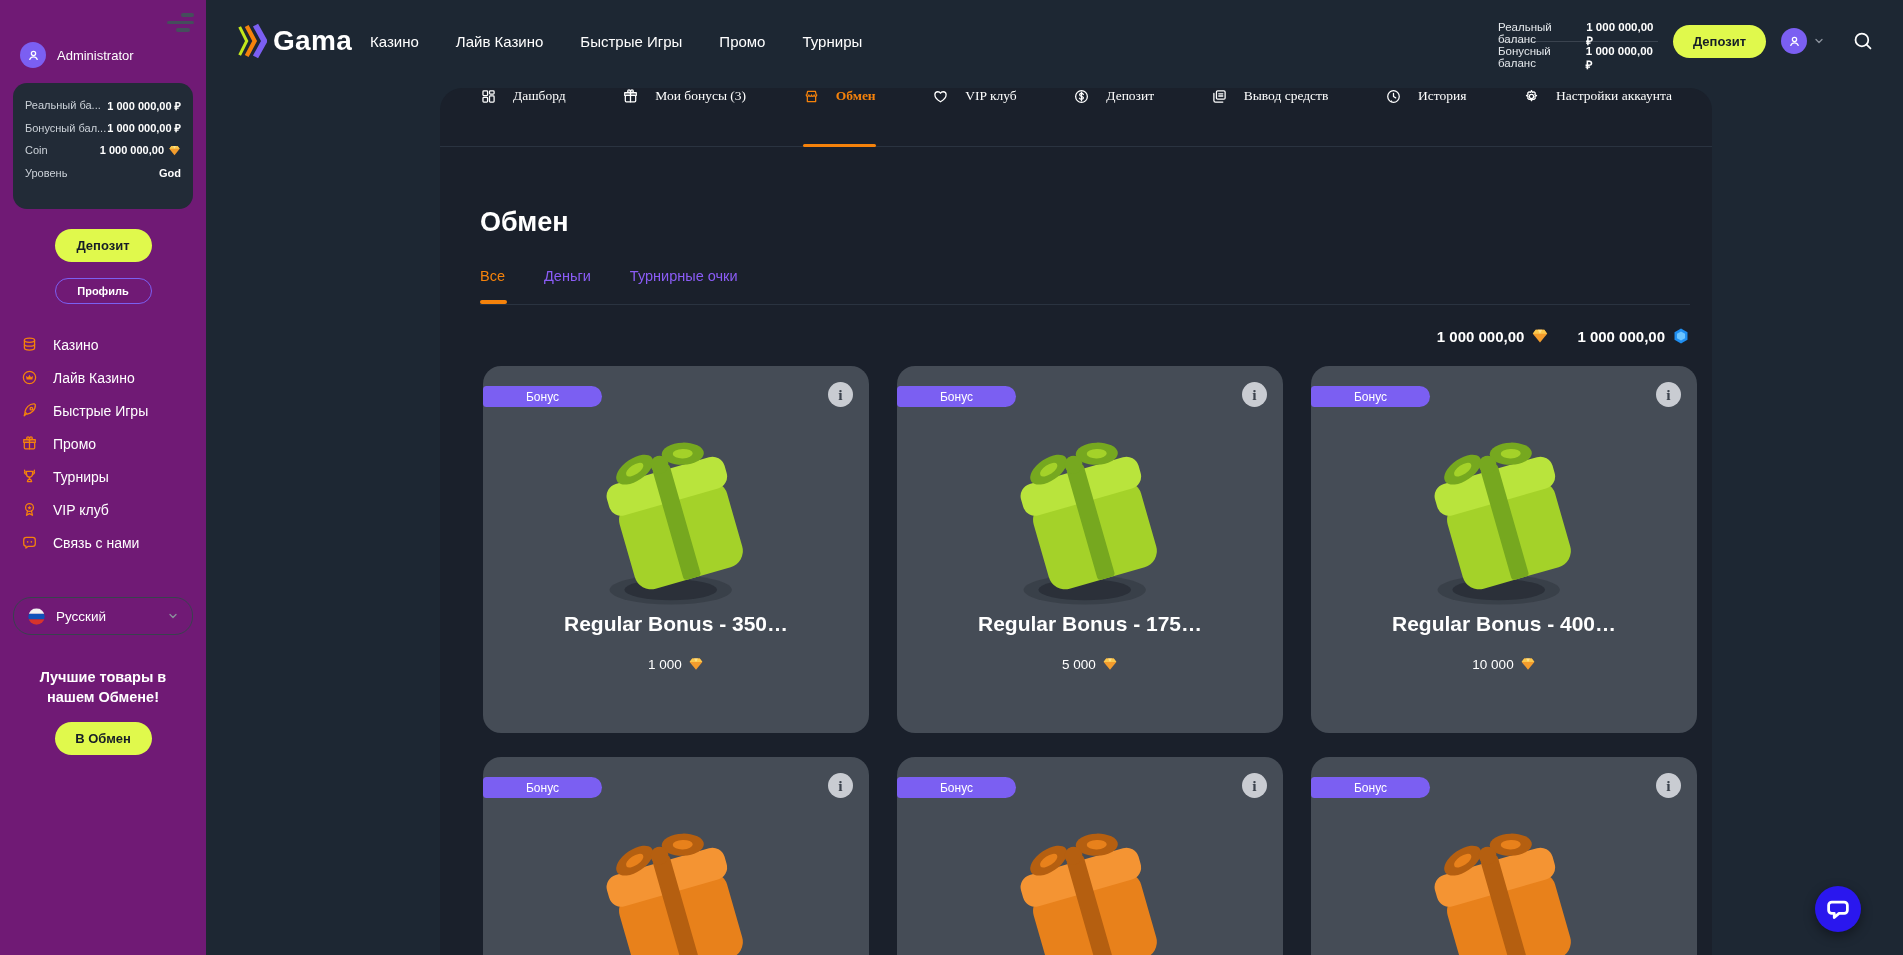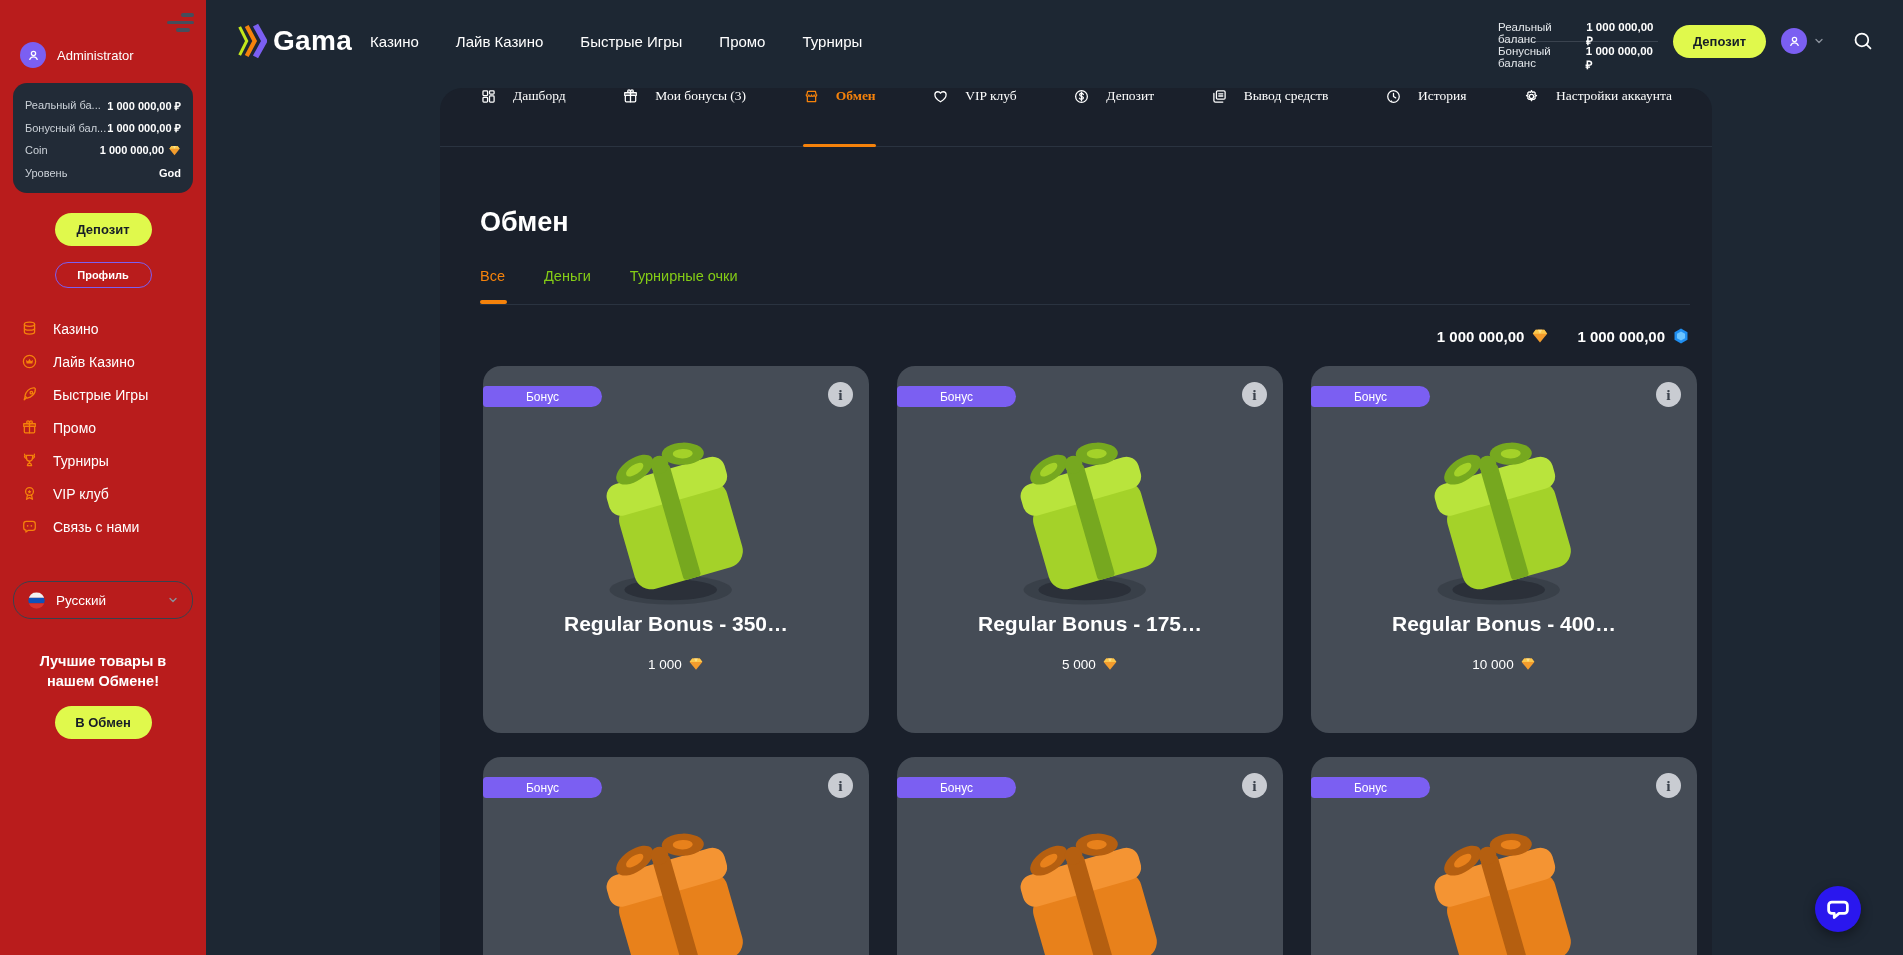--- a/index.html
+++ b/index.html
@@ -8,34 +8,34 @@
     background:#1d2733;color:#fff;
     font-family:"Liberation Sans",sans-serif;
     -webkit-font-smoothing:antialiased;
   }
   .icon{display:inline-flex;}
   .icon svg{width:100%;height:100%;display:block;}
 
   
   .sidebar{
     position:absolute;left:0;top:0;bottom:0;width:206px;
-    background:#b91c1c;z-index:3;
+    background:#701a75;z-index:3;
   }
   .hamburger{position:absolute;top:13px;left:166px;width:28px;display:flex;flex-direction:column;align-items:flex-end;gap:4px;cursor:pointer;}
   .hamburger i{display:block;height:3.5px;border-radius:2px;background:#454e5c;}
   .hamburger i:nth-child(1){width:13px;}
   .hamburger i:nth-child(2){width:27px;}
   .hamburger i:nth-child(3){width:14px;margin-right:4px;}
 
   .user-row{display:flex;align-items:center;gap:11px;margin:42px 0 0 20px;cursor:pointer;}
   .avatar{width:26px;height:26px;border-radius:50%;background:#7b5ff2;display:flex;align-items:center;justify-content:center;color:#fff;flex:0 0 auto;}
   .avatar .icon{width:17px;height:17px;}
   .user-name{font-size:13px;}
 
-  .bal-card{margin:15px 13px 0;background:#222b37;border-radius:14px;padding:11px 12px 9px;}
+  .bal-card{margin:15px 13px 0;background:#222b37;border-radius:14px;padding:11px 12px 25px;}
   .bal-row{display:flex;justify-content:space-between;align-items:center;height:22.5px;font-size:11px;}
   .bal-label{color:#ccd2d9;}
   .bal-value{font-weight:bold;display:inline-flex;align-items:center;gap:4px;}
   .gem-sm{width:13px;height:13px;}
 
   .btn-lime{
     display:block;margin:20px auto 0;min-width:97px;height:33px;padding:0 18px;
     background:#e0f94c;color:#161d27;font-weight:bold;font-size:13px;
     border:none;border-radius:17px;cursor:pointer;font-family:inherit;
   }
@@ -94,21 +94,21 @@
   .tab .icon{width:17px;height:17px;}
   .tab.active{color:#f5820b;font-weight:bold;}
   .tab.active::after{content:'';position:absolute;left:0;right:0;bottom:-1px;height:3px;border-radius:2px;background:#f5820b;}
 
   .panel-title{margin:60px 0 0 40px;font-size:27px;font-weight:bold;}
 
   .subtabs{
     margin:30px 22px 0 40px;display:flex;gap:39px;
     padding-bottom:20px;border-bottom:1px solid #2a3340;
   }
-  .subtab{position:relative;font-size:14.5px;color:#84cc16;cursor:pointer;}
+  .subtab{position:relative;font-size:14.5px;color:#8b5cf6;cursor:pointer;}
   .subtab.active{color:#f5820b;}
   .subtab.active::after{content:'';position:absolute;left:0;bottom:-20px;width:27px;height:4px;border-radius:2px;background:#f5820b;}
 
   .wallet{display:flex;justify-content:flex-end;align-items:center;gap:28px;margin:22px 22px 0 0;}
   .wallet-item{display:flex;align-items:center;gap:7px;font-size:15px;font-weight:bold;}
   .wallet-item .icon{width:18px;height:18px;}
 
   .grid{
     margin:21px 15px 0 43px;
     display:grid;grid-template-columns:repeat(3,386px);gap:24px 28px;

